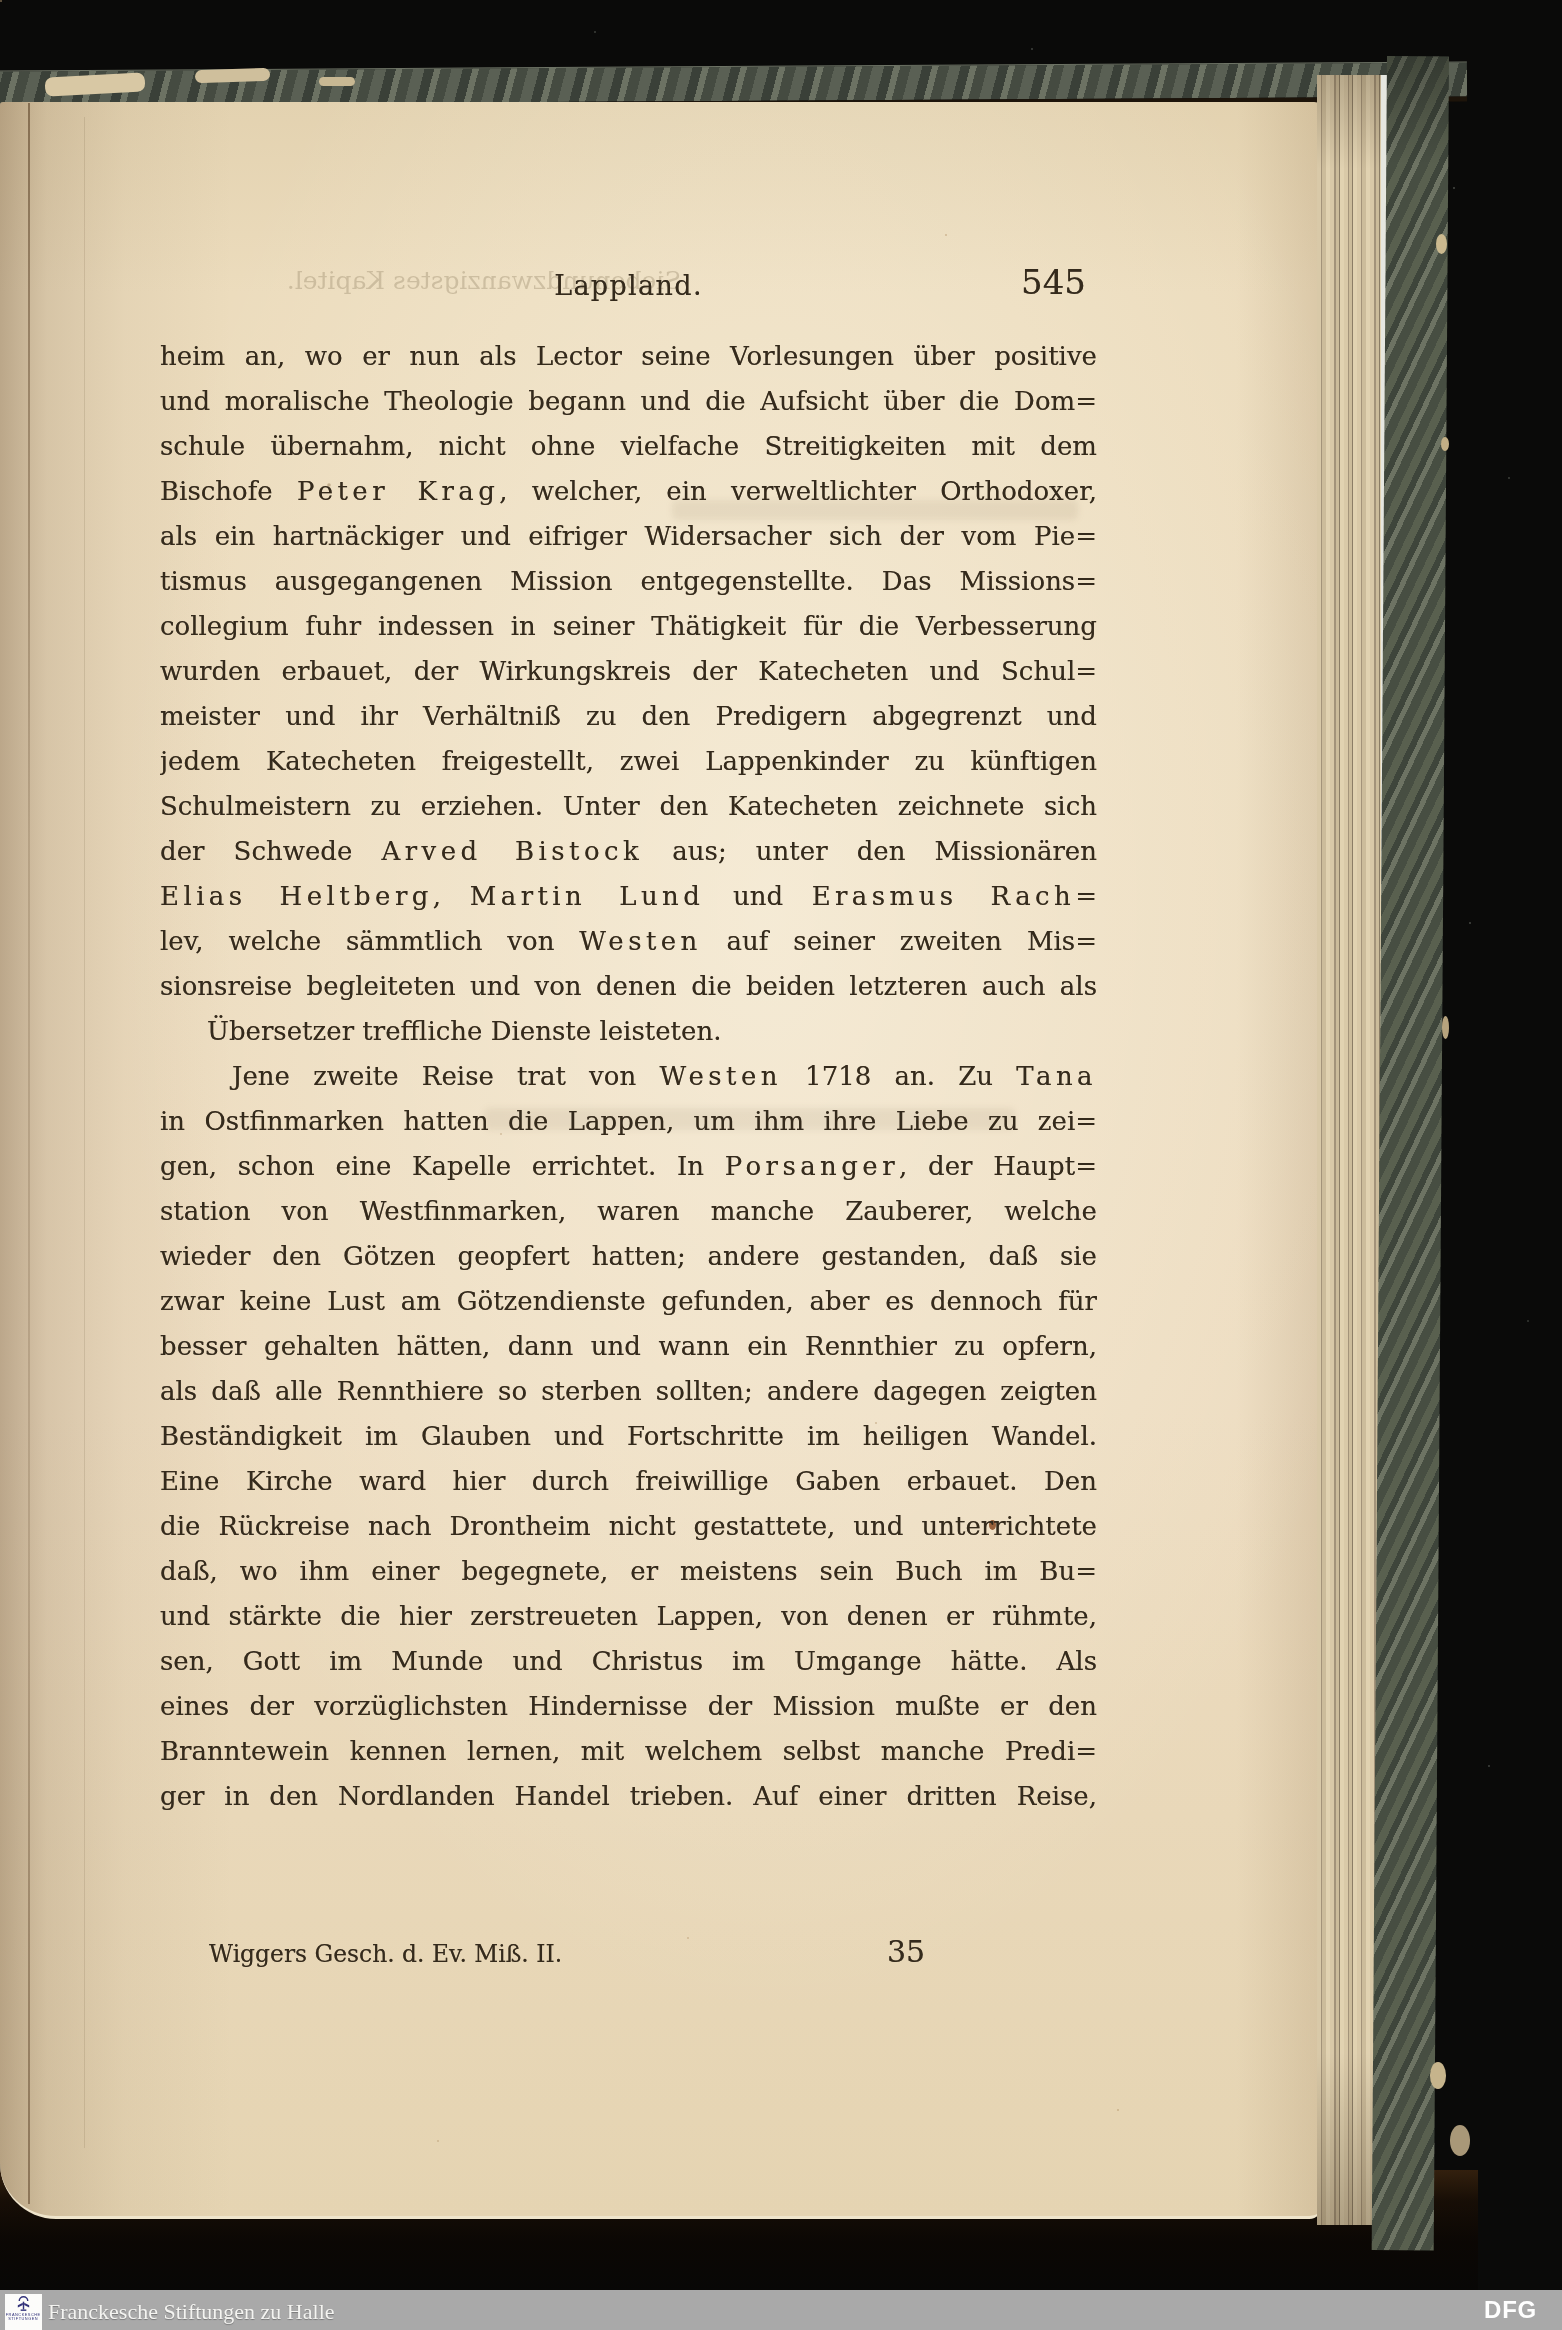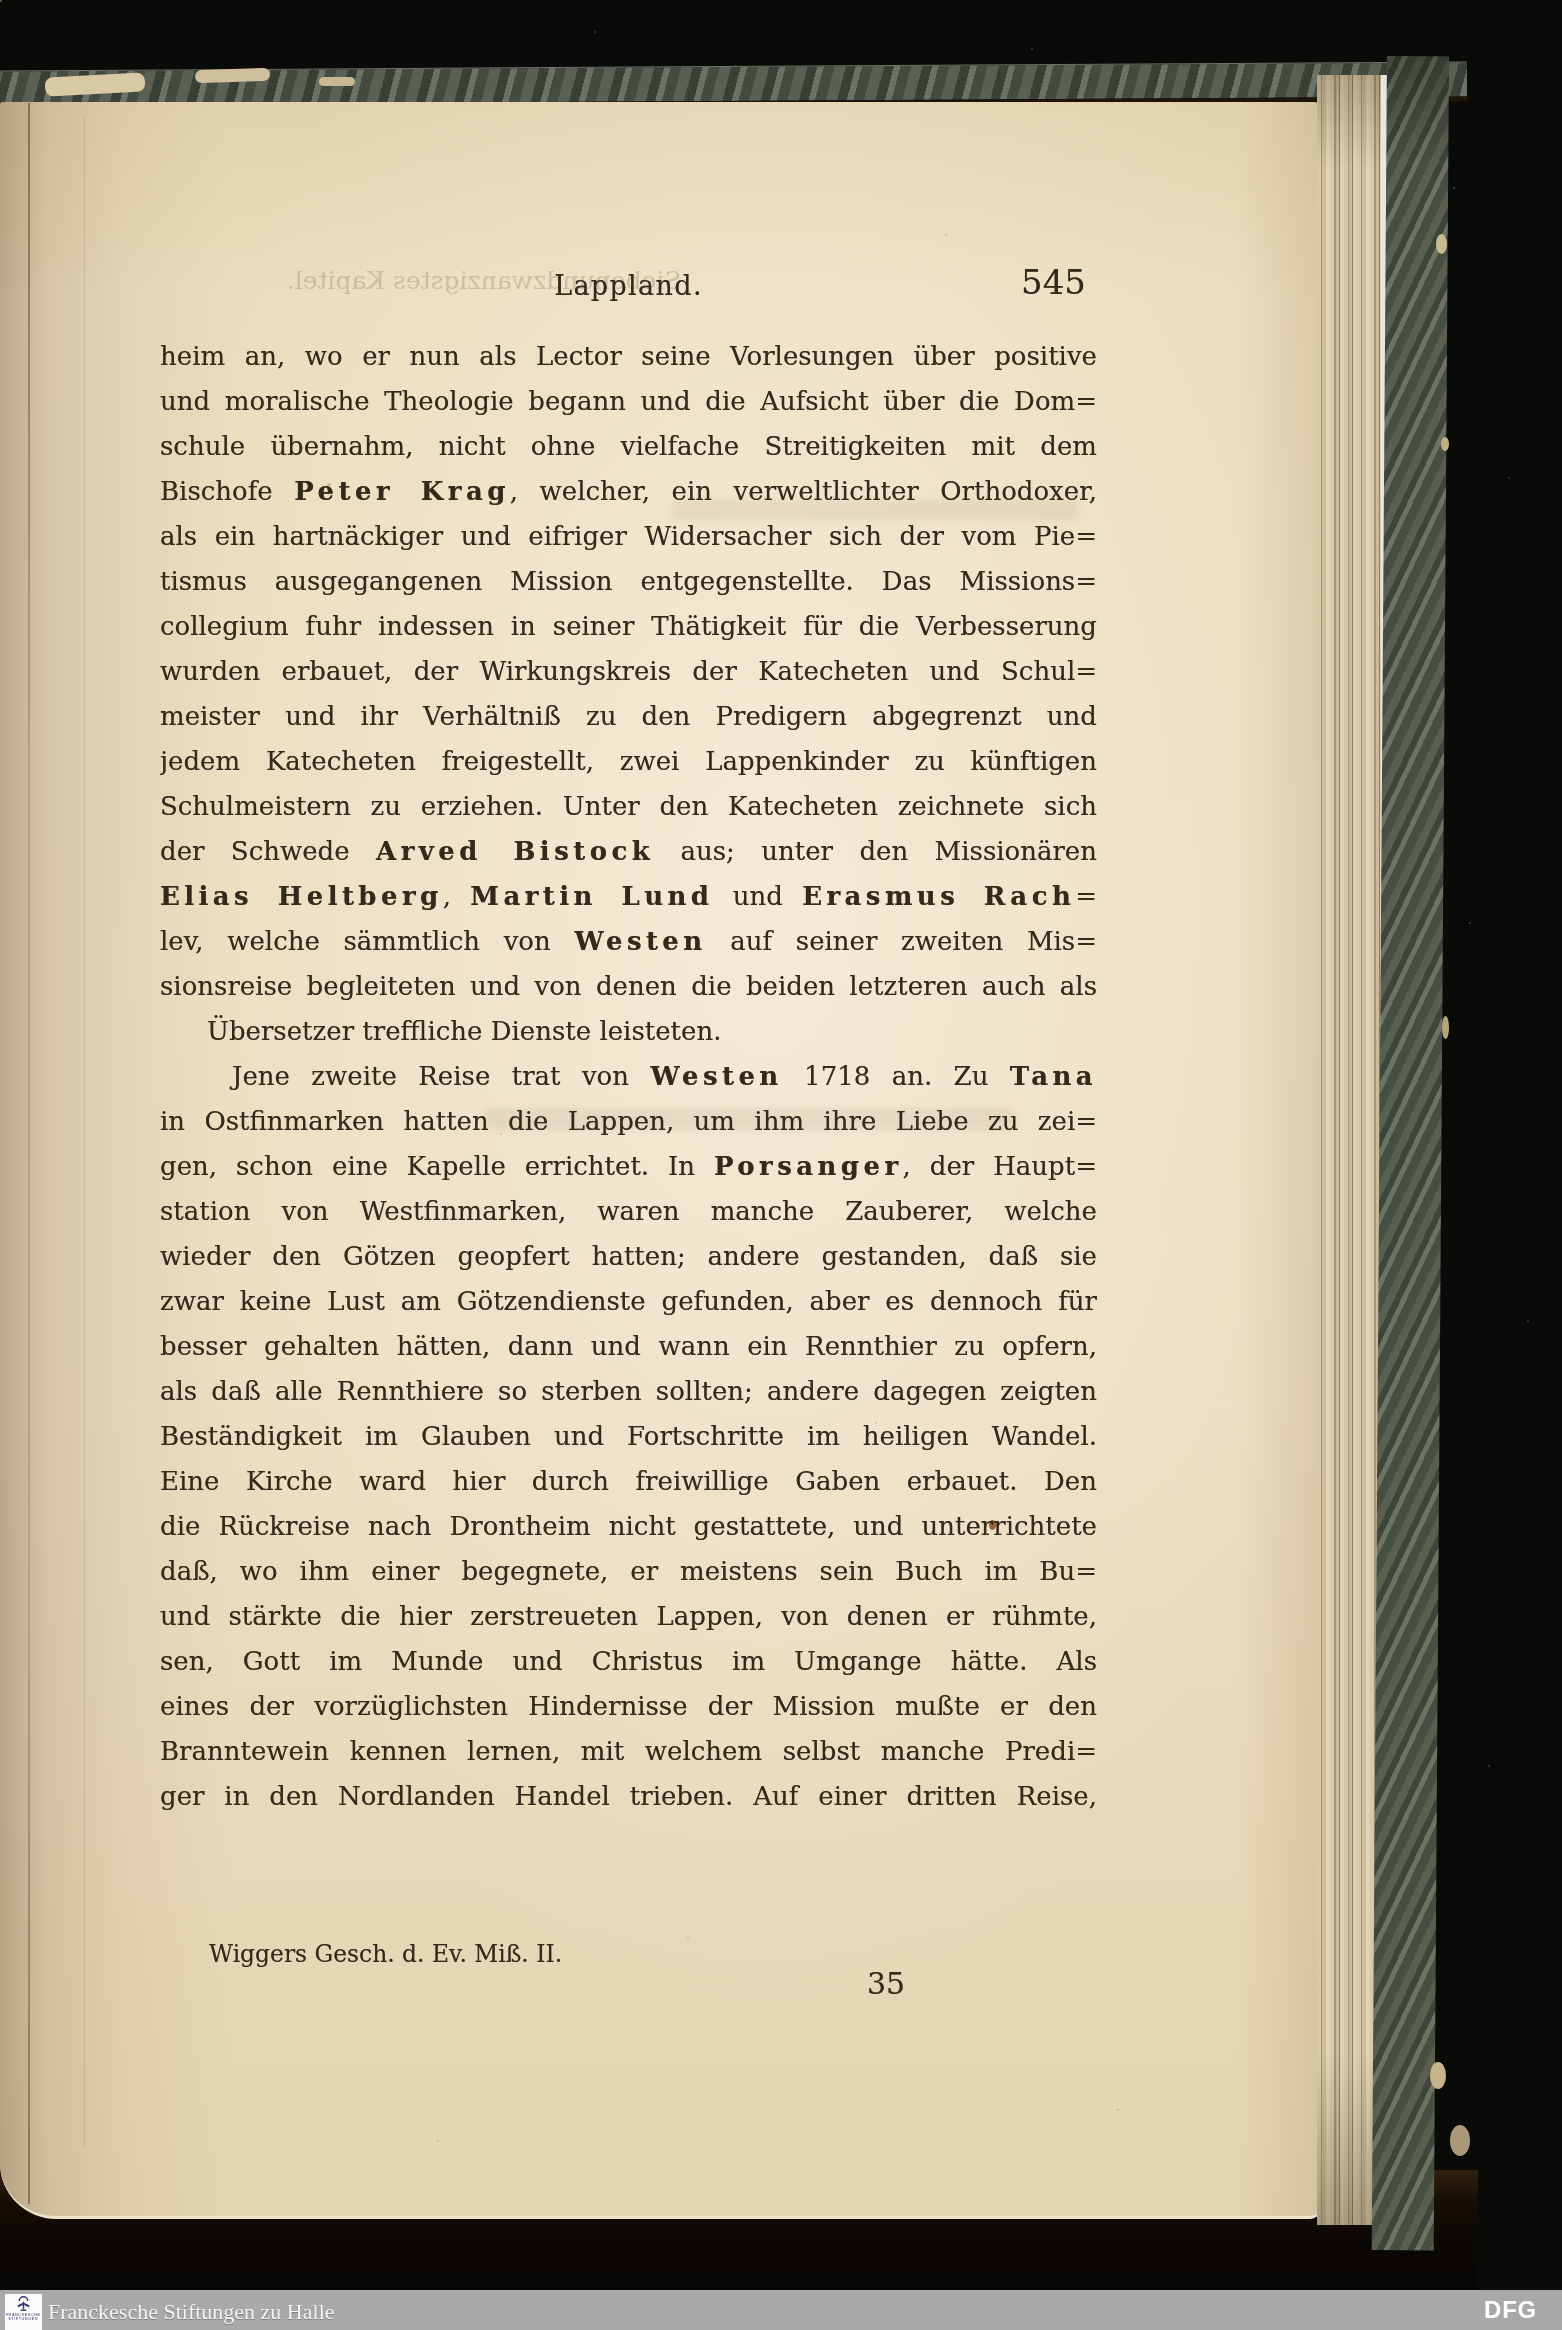--- a/index.html
+++ b/index.html
@@ -65,23 +65,23 @@
   .bleed.b1{left:672px;top:500px;width:406px;height:20.3px;}
   .bleed.b2{left:484px;top:1108px;width:531px;height:22px;}
   .running-head{position:absolute;left:160px;top:270px;width:937px;text-align:center;
     font-size:27px;letter-spacing:.05em;}
   .pagenum{position:absolute;left:1000px;top:262px;width:86px;text-align:right;font-size:34px;}
   .textcol{position:absolute;left:160px;top:334px;width:937px;}
   .line{height:45px;line-height:45px;font-size:26px;text-align:justify;text-align-last:justify;
     overflow:hidden;}
   .line.short{text-align:center;text-align-last:left;margin-left:47px;}
   .line.indent{text-indent:72px;}
-  .sp{letter-spacing:.17em;font-weight:bold;}
+  .sp{letter-spacing:.17em;}
   .sig{position:absolute;left:209px;top:1940px;font-size:23.4px;}
-  .sheet{position:absolute;left:867px;top:1934px;width:78px;text-align:left;font-size:30px;margin-top:32px;}
+  .sheet{position:absolute;left:867px;top:1934px;width:78px;text-align:center;font-size:30px;}
   
   .viewer-bar{position:absolute;left:0;top:2290px;width:1562px;height:40px;background:#a9a9a9;}
   .bar-title{position:absolute;left:48px;top:2290px;height:44px;display:flex;align-items:center;
     font-family:"Liberation Serif",serif;font-size:22px;color:#f4f4f1;text-shadow:0 0.8px 0.8px rgba(90,90,90,.6);}
   .logo-box{position:absolute;left:4.7px;top:2294px;width:37px;height:36px;background:#fcfcfa;
     display:flex;flex-direction:column;align-items:center;justify-content:flex-start;padding-top:1.6px;box-sizing:border-box;}
   .logo-glyph{width:17px;height:17px;}
   .logo-text{font-family:"Liberation Sans",sans-serif;font-size:3.9px;line-height:4.7px;
     color:#32327a;letter-spacing:0.5px;text-align:center;white-space:nowrap;}
   .dfg{position:absolute;left:1484px;top:2290px;width:70px;height:40px;display:flex;align-items:center;

